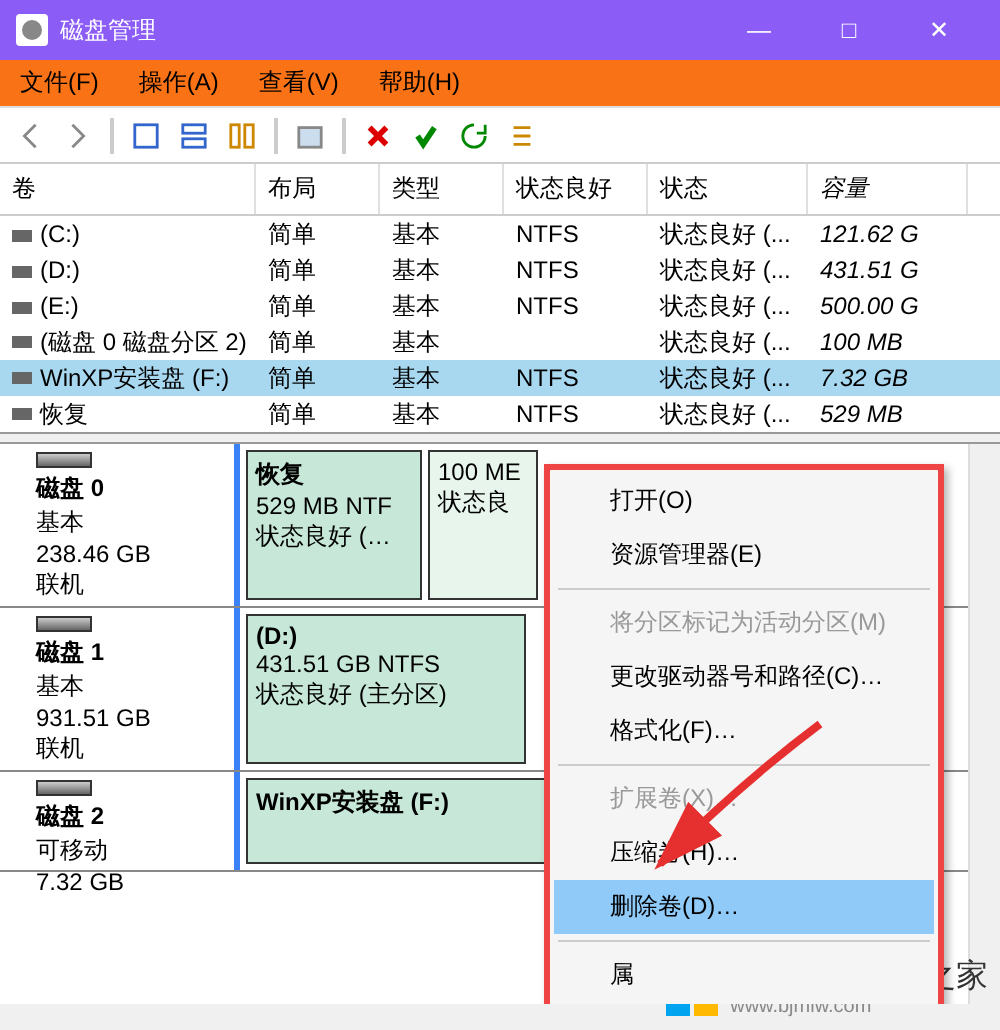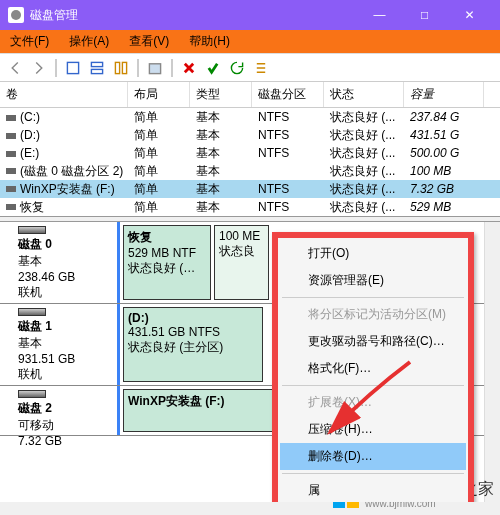--- a/index.html
+++ b/index.html
@@ -29,21 +29,21 @@
 .disk-row { display: flex; border-bottom: 1px solid #888; }
 .disk-label { width: 120px; padding: 4px 18px; border-right: 3px solid #3b82f6; background: #fff; }
 .disk-label .dname { font-weight: bold; }
 .disk-label .diskicon2 { width: 28px; height: 8px; background: linear-gradient(#ccc,#666); display: block; margin-bottom: 2px; border: 1px solid #333; }
 .disk-parts { flex: 1; display: flex; gap: 3px; padding: 3px; }
 .part { border: 1px solid #333; padding: 3px 4px; background: #c7e8d8; }
 .part.light { background: #e8f5ed; }
 .part .pname { font-weight: bold; }
 .part .psize { }
 .part .pstatus { }
-.ctxmenu { position: absolute; background: #f5f5f5; border: 6px solid #ef4444; box-shadow: 2px 2px 4px rgba(0,0,0,0.3); z-index: 100; min-width: 200px; padding: 2px; }
+.ctxmenu { position: absolute; background: #f5f5f5; border: 3px solid #ef4444; box-shadow: 2px 2px 4px rgba(0,0,0,0.3); z-index: 100; min-width: 200px; padding: 2px; }
 .ctxmenu .mitem { padding: 5px 20px 5px 28px; position: relative; }
 .ctxmenu .mitem.hl { background: #90caf9; }
 .ctxmenu .mitem.disabled { color: #999; }
 .ctxmenu .msep { height: 1px; background: #ccc; margin: 3px 2px; }
 .arrow-annot { position: absolute; z-index: 200; pointer-events: none; }
 .watermark { position: absolute; bottom: 6px; right: 6px; display: flex; align-items: center; gap: 6px; z-index: 50; }
 .watermark .wlogo { width: 26px; height: 26px; display: grid; grid-template: 1fr 1fr / 1fr 1fr; gap: 2px; }
 .watermark .wlogo span:nth-child(1){background:#f25022}.watermark .wlogo span:nth-child(2){background:#7fba00}.watermark .wlogo span:nth-child(3){background:#00a4ef}.watermark .wlogo span:nth-child(4){background:#ffb900}
 .watermark .wtext { line-height: 1.1; }
 .watermark .wt1 { font-size: 16px; color: #333; }
@@ -127,32 +127,32 @@
         <path d="M2 2h6M2 5h6M2 8h6" stroke="#c80"></path>
       </svg>
     </div>
 </div>
 
 <div class="grid-wrap">
   <div class="grid-header">
     <div class="col c0">卷</div>
     <div class="col c1">布局</div>
     <div class="col c2">类型</div>
-    <div class="col c3">磁盘分区</div>
+    <div class="col c3">状态良好</div>
     <div class="col c4">状态</div>
     <div class="col c5">容量</div>
   </div>
   <div class="grid-body" id="grid-body">
       <div class="row">
         <div class="cell c0"><span class="diskicon"></span>(C:)</div>
         <div class="cell c1">简单</div>
         <div class="cell c2">基本</div>
         <div class="cell c3">NTFS</div>
         <div class="cell c4">状态良好 (...</div>
-        <div class="cell c5">237.84 G</div>
+        <div class="cell c5">121.62 G</div>
       </div>
       <div class="row">
         <div class="cell c0"><span class="diskicon"></span>(D:)</div>
         <div class="cell c1">简单</div>
         <div class="cell c2">基本</div>
         <div class="cell c3">NTFS</div>
         <div class="cell c4">状态良好 (...</div>
         <div class="cell c5">431.51 G</div>
       </div>
       <div class="row">

